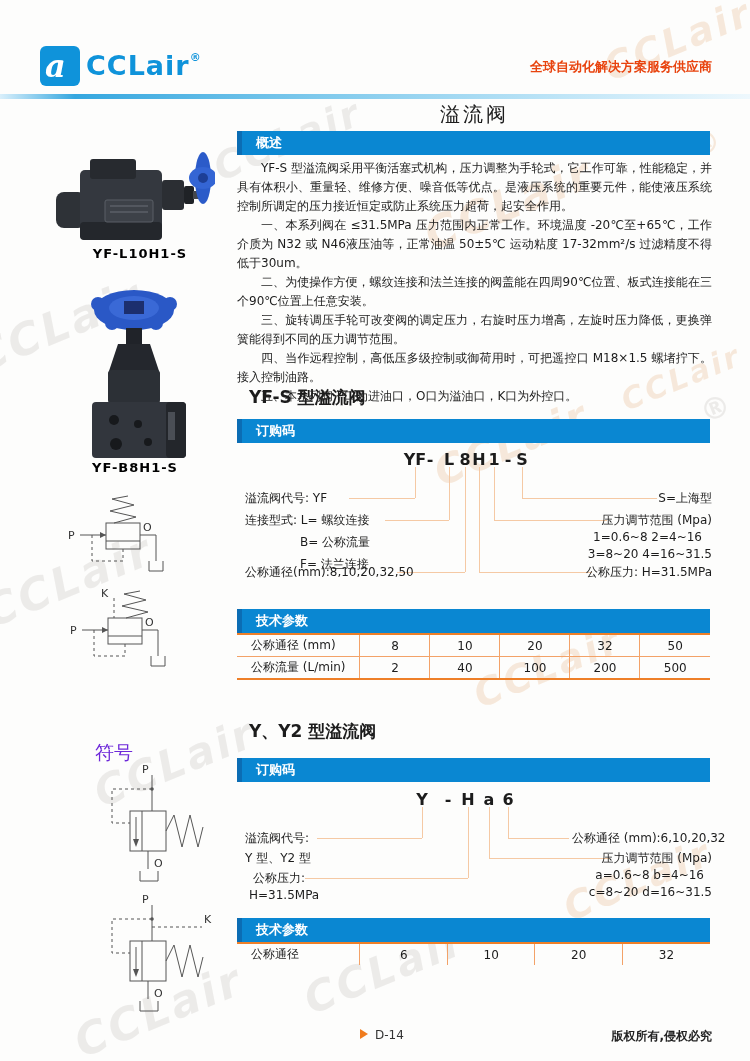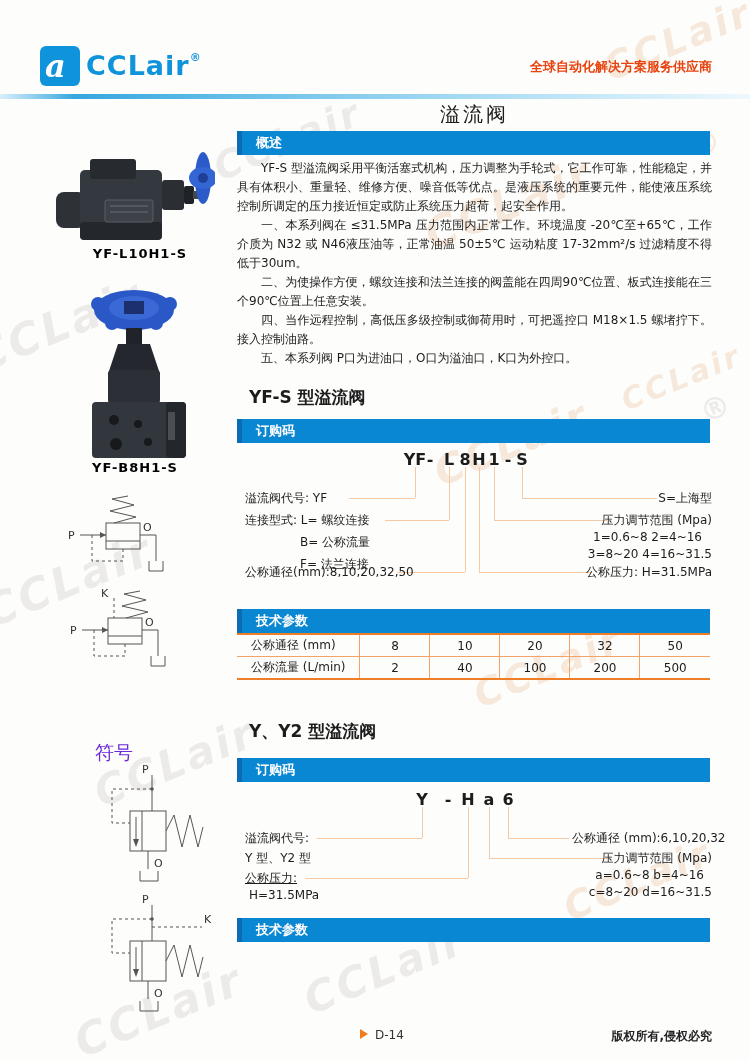--- a/index.html
+++ b/index.html
@@ -191,20 +191,21 @@
     <text x="84" y="104" font-size="11" fill="#333" stroke="none">O</text>
   </svg>
 
   <div class="layer col">
 
     <div class="bar" style="top:131px;">概述</div>
     <div class="paras">
       <p>YF-S 型溢流阀采用平衡活塞式机构，压力调整为手轮式，它工作可靠，性能稳定，并具有体积小、重量轻、维修方便、噪音低等优点。是液压系统的重要元件，能使液压系统控制所调定的压力接近恒定或防止系统压力超荷，起安全作用。</p>
       <p>一、本系列阀在 ≤31.5MPa 压力范围内正常工作。环境温度 -20℃至+65℃，工作介质为 N32 或 N46液压油等，正常油温 50±5℃ 运动粘度 17-32mm²/s 过滤精度不得低于30um。</p>
       <p>二、为使操作方便，螺纹连接和法兰连接的阀盖能在四周90℃位置、板式连接能在三个90℃位置上任意安装。</p>
+      <p>三、旋转调压手轮可改变阀的调定压力，右旋时压力增高，左旋时压力降低，更换弹簧能得到不同的压力调节范围。</p>
       <p>四、当作远程控制，高低压多级控制或御荷用时，可把遥控口 M18×1.5 螺堵拧下。接入控制油路。</p>
       <p>五、本系列阀 P口为进油口，O口为溢油口，K口为外控口。</p>
     </div>
 
     <div class="h2" style="top:386px;">YF-S 型溢流阀</div>
     <div class="bar" style="top:419px;">订购码</div>
 
     <div class="diagram" style="top:450px;height:140px;">
       <span class="code-char" style="left:178px;">YF</span>
       <span class="code-char" style="left:193px;">-</span>
@@ -284,38 +285,45 @@
       <div class="hline" style="left:80px;top:48px;width:105px;"></div>
       <div class="vline" style="left:231px;top:17px;height:71px;"></div>
       <div class="hline" style="left:68px;top:88px;width:163px;"></div>
       <div class="vline" style="left:252px;top:17px;height:51px;"></div>
       <div class="hline" style="left:252px;top:68px;width:121px;"></div>
       <div class="vline" style="left:271px;top:17px;height:31px;"></div>
       <div class="hline" style="left:271px;top:48px;width:61px;"></div>
 
       <span class="olabel" style="left:8px;top:40px;">溢流阀代号:</span>
       <span class="olabel" style="left:8px;top:60px;">Y 型、Y2 型</span>
-      <span class="olabel" style="left:8px;top:80px;text-decoration:underline;">公称压力:</span>
+      <span class="olabel" style="left:16px;top:80px;">公称压力:</span>
       <span class="olabel" style="left:12px;top:98px;">H=31.5MPa</span>
       <span class="olabel" style="left:335px;top:40px;">公称通径 (mm):6,10,20,32</span>
       <span class="olabel" style="right:0;top:60px;">压力调节范围 (Mpa)</span>
       <span class="olabel" style="right:8px;top:78px;">a=0.6~8  b=4~16</span>
       <span class="olabel" style="right:0;top:95px;">c=8~20  d=16~31.5</span>
     </div>
 
     <div class="bar" style="top:918px;">技术参数</div>
     <table class="ptable" style="top:942px;">
       <colgroup>
           <col style="width:26%">
           <col>
           <col>
           <col>
           <col>
         </colgroup>
       <tbody>
+          <tr class="first">
+        <td class="rowhead">公称通径</td>
+        <td>6</td>
+        <td>10</td>
+        <td>20</td>
+        <td>32</td>
+      </tr>
     </tbody>
       </table>
 
   </div>
 
   <div class="layer footer-page"><span class="tri"></span><span>D-14</span></div>
   <div class="layer footer-copy">版权所有,侵权必究</div>
 
 </div>
 

